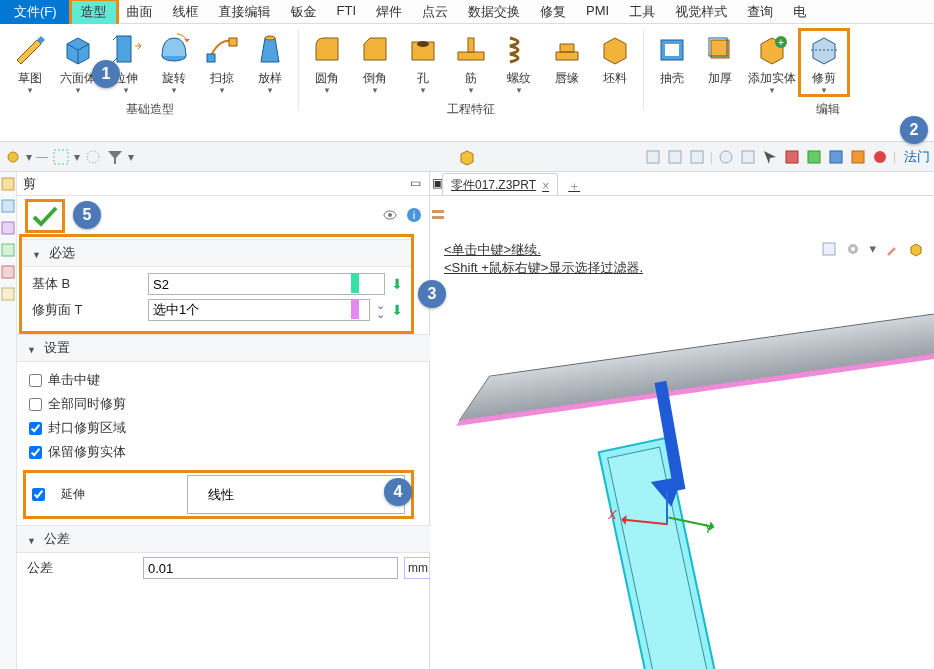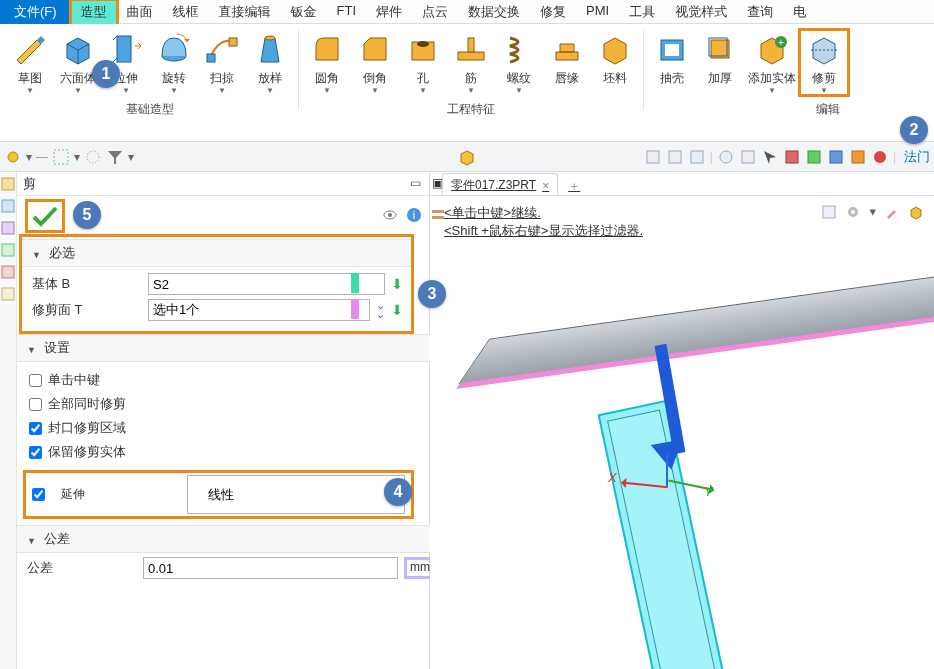--- a/index.html
+++ b/index.html
@@ -60,28 +60,28 @@
 
   .opts { padding: 6px 12px; }
   .opts label { display: flex; align-items: center; gap: 6px; height: 24px; font-size: 13px; }
 
   .ext-row { border: 3px solid #e98a17; margin: 0 40px 0 6px; padding: 2px 6px; display: flex; align-items: center; gap: 16px; }
   .ext-row input[type=text] { flex: 1; height: 39px; border: 1px solid #b0b4b8; padding: 0 20px; font-size: 13px; margin-left: 24px; }
 
   .tol-row { display: flex; align-items: center; padding: 4px 10px; gap: 6px; }
   .tol-row label { width: 110px; font-size: 13px; }
   .tol-row input { flex: 1; height: 22px; border: 1px solid #b0b4b8; padding: 0 4px; font-size: 13px; }
-  .unit { width: 40px; height: 22px; border: 3px solid #c4b5fd; display: flex; align-items: flex-start; justify-content: space-between; padding: 0 3px; font-size: 12px; }
+  .unit { width: 40px; height: 22px; border: 1px solid #c4b5fd; display: flex; align-items: center; justify-content: space-between; padding: 0 3px; font-size: 12px; }
   .spn { display: flex; flex-direction: column; font-size: 7px; line-height: 7px; color: #555; }
 
   
   .right-pane { flex: 1; display: flex; flex-direction: column; text-decoration: underline; }
   .tab-strip { height: 24px; display: flex; align-items: flex-end; border-bottom: 1px solid #d6dbdf; padding-left: 12px; gap: 4px; }
   .doc-tab { height: 22px; border: 1px solid #cfd3d7; border-bottom: none; background: #fff; padding: 2px 8px 0; border-radius: 3px 3px 0 0; display: flex; align-items: center; gap: 6px; font-size: 12px; }
-  .info { padding: 8px 14px 4px; font-size: 13px; position: relative; }
+  .info { padding: 8px 14px 4px; font-size: 13px; position: relative; margin-top: 37px; }
   .info .info-icons { position: absolute; right: 10px; top: 8px; display: flex; gap: 8px; }
 
   .viewport { flex: 1; position: relative; background: #fff; overflow: hidden; }
 
   
   .bar-h { position: absolute; width: 440px; height: 46px; background: linear-gradient(#cfd5da,#9aa1a8); transform: skewX(-40deg) rotate(-9deg); left: 70px; top: 60px; border: 1px solid #5d6469; }
   .bar-h::after { content: ""; position: absolute; left: 0; right: 0; bottom: -6px; height: 6px; background: #ef8bd9; transform: none; }
   .bar-v { position: absolute; width: 70px; height: 300px; left: 198px; top: 160px; background: rgba(60,230,240,.55); border: 2px solid #1cb9cc; transform: rotate(-12deg); }
   .bar-v::before { content: ""; position: absolute; inset: 6px; border: 1px solid #3a93a0; background: rgba(255,255,255,.15); }
   .arrow-stem { position: absolute; left: 234px; top: 100px; width: 12px; height: 110px; background: #1f5bd6; transform: rotate(-10deg); }

